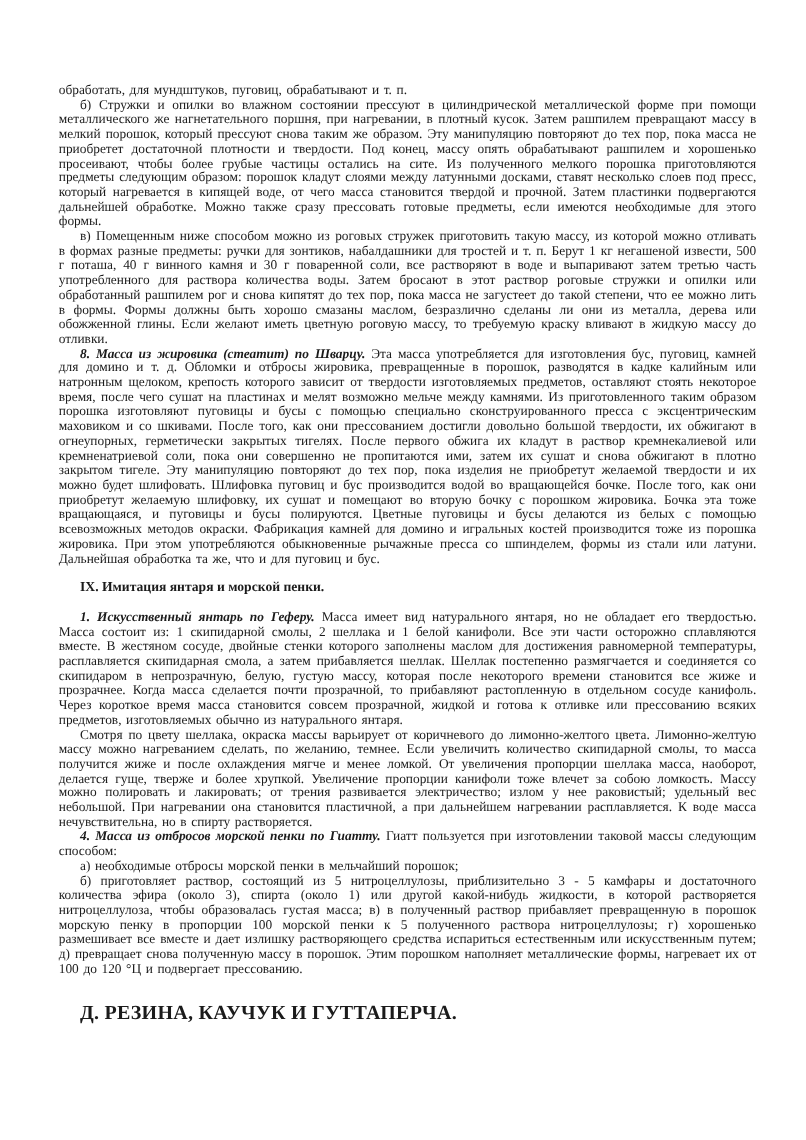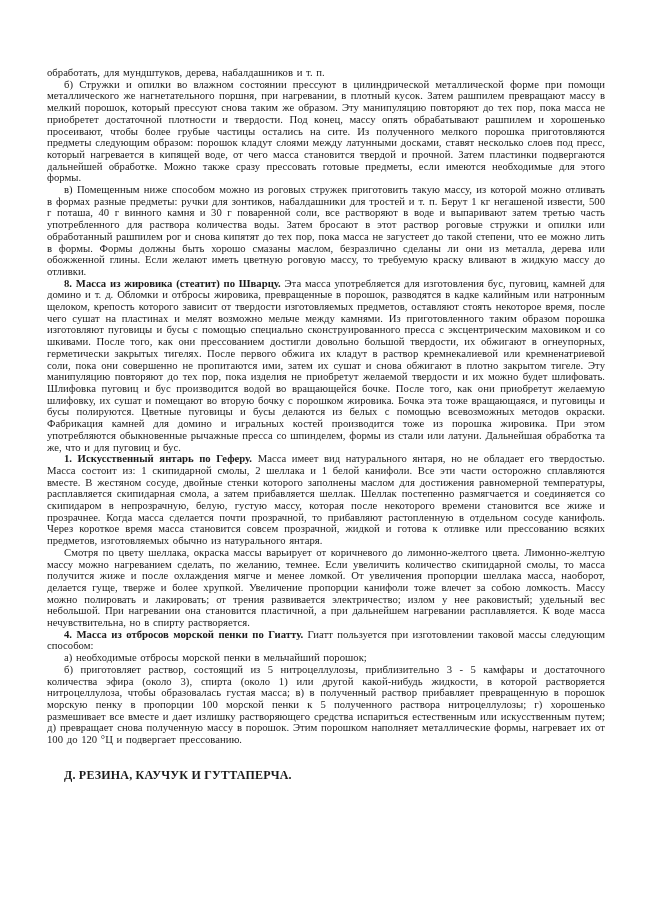--- a/index.html
+++ b/index.html
@@ -27,49 +27,51 @@
     text-align: justify;
     text-indent: 17px;
     word-spacing: 1px;
   }
   p.cont {
     text-indent: 0;
     text-align: left;
   }
   .lead {
     font-weight: bold;
+    font-style: italic;
   }
   h3.heading {
     font-size: 10.9px;
     line-height: 11.7px;
     font-weight: bold;
     margin: 12px 0 12px 0;
     text-indent: 17px;
     text-align: left;
   }
   h3.heading-major {
-    font-size: 12px;
+    font-size: 16px;
     margin-top: 24px;
     margin-bottom: 0;
     letter-spacing: 0.2px;
   }
 </style>
 </head>
 <body>
 
 <div class="page">
 
-  <p class="para cont">обработать, для мундштуков, дерева, набалдашников и т. п.</p>
+  <p class="para cont">обработать, для мундштуков, пуговиц, обрабатывают и т. п.</p>
 
   <p class="para">б) Стружки и опилки во влажном состоянии прессуют в цилиндрической металлической форме при помощи металлического же нагнетательного поршня, при нагревании, в плотный кусок. Затем рашпилем превращают массу в мелкий порошок, который прессуют снова таким же образом. Эту манипуляцию повторяют до тех пор, пока масса не приобретет достаточной плотности и твердости. Под конец, массу опять обрабатывают рашпилем и хорошенько просеивают, чтобы более грубые частицы остались на сите. Из полученного мелкого порошка приготовляются предметы следующим образом: порошок кладут слоями между латунными досками, ставят несколько слоев под пресс, который нагревается в кипящей воде, от чего масса становится твердой и прочной. Затем пластинки подвергаются дальнейшей обработке. Можно также сразу прессовать готовые предметы, если имеются необходимые для этого формы.</p>
 
   <p class="para">в) Помещенным ниже способом можно из роговых стружек приготовить такую массу, из которой можно отливать в формах разные предметы: ручки для зонтиков, набалдашники для тростей и т. п. Берут 1 кг негашеной извести, 500 г поташа, 40 г винного камня и 30 г поваренной соли, все растворяют в воде и выпаривают затем третью часть употребленного для раствора количества воды. Затем бросают в этот раствор роговые стружки и опилки или обработанный рашпилем рог и снова кипятят до тех пор, пока масса не загустеет до такой степени, что ее можно лить в формы. Формы должны быть хорошо смазаны маслом, безразлично сделаны ли они из металла, дерева или обожженной глины. Если желают иметь цветную роговую массу, то требуемую краску вливают в жидкую массу до отливки.</p>
 
   <p class="para"><span class="lead">8. Масса из жировика (стеатит) по Шварцу.</span> <span>Эта масса употребляется для изготовления бус, пуговиц, камней для домино и т. д. Обломки и отбросы жировика, превращенные в порошок, разводятся в кадке калийным или натронным щелоком, крепость которого зависит от твердости изготовляемых предметов, оставляют стоять некоторое время, после чего сушат на пластинах и мелят возможно мельче между камнями. Из приготовленного таким образом порошка изготовляют пуговицы и бусы с помощью специально сконструированного пресса с эксцентрическим маховиком и со шкивами. После того, как они прессованием достигли довольно большой твердости, их обжигают в огнеупорных, герметически закрытых тигелях. После первого обжига их кладут в раствор кремнекалиевой или кремненатриевой соли, пока они совершенно не пропитаются ими, затем их сушат и снова обжигают в плотно закрытом тигеле. Эту манипуляцию повторяют до тех пор, пока изделия не приобретут желаемой твердости и их можно будет шлифовать. Шлифовка пуговиц и бус производится водой во вращающейся бочке. После того, как они приобретут желаемую шлифовку, их сушат и помещают во вторую бочку с порошком жировика. Бочка эта тоже вращающаяся, и пуговицы и бусы полируются. Цветные пуговицы и бусы делаются из белых с помощью всевозможных методов окраски. Фабрикация камней для домино и игральных костей производится тоже из порошка жировика. При этом употребляются обыкновенные рычажные пресса со шпинделем, формы из стали или латуни. Дальнейшая обработка та же, что и для пуговиц и бус.</span></p>
 
+  <h3 class="heading">IX. Имитация янтаря и морской пенки.</h3>
 
   <p class="para"><span class="lead">1. Искусственный янтарь по Геферу.</span> <span>Масса имеет вид натурального янтаря, но не обладает его твердостью. Масса состоит из: 1 скипидарной смолы, 2 шеллака и 1 белой канифоли. Все эти части осторожно сплавляются вместе. В жестяном сосуде, двойные стенки которого заполнены маслом для достижения равномерной температуры, расплавляется скипидарная смола, а затем прибавляется шеллак. Шеллак постепенно размягчается и соединяется со скипидаром в непрозрачную, белую, густую массу, которая после некоторого времени становится все жиже и прозрачнее. Когда масса сделается почти прозрачной, то прибавляют растопленную в отдельном сосуде канифоль. Через короткое время масса становится совсем прозрачной, жидкой и готова к отливке или прессованию всяких предметов, изготовляемых обычно из натурального янтаря.</span></p>
 
   <p class="para">Смотря по цвету шеллака, окраска массы варьирует от коричневого до лимонно-желтого цвета. Лимонно-желтую массу можно нагреванием сделать, по желанию, темнее. Если увеличить количество скипидарной смолы, то масса получится жиже и после охлаждения мягче и менее ломкой. От увеличения пропорции шеллака масса, наоборот, делается гуще, тверже и более хрупкой. Увеличение пропорции канифоли тоже влечет за собою ломкость. Массу можно полировать и лакировать; от трения развивается электричество; излом у нее раковистый; удельный вес небольшой. При нагревании она становится пластичной, а при дальнейшем нагревании расплавляется. К воде масса нечувствительна, но в спирту растворяется.</p>
 
   <p class="para"><span class="lead">4. Масса из отбросов морской пенки по Гиатту.</span> <span>Гиатт пользуется при изготовлении таковой массы следующим способом:</span></p>
 
   <p class="para">а) необходимые отбросы морской пенки в мельчайший порошок;</p>
 
   <p class="para">б) приготовляет раствор, состоящий из 5 нитроцеллулозы, приблизительно 3 - 5 камфары и достаточного количества эфира (около 3), спирта (около 1) или другой какой-нибудь жидкости, в которой растворяется нитроцеллулоза, чтобы образовалась густая масса; в) в полученный раствор прибавляет превращенную в порошок морскую пенку в пропорции 100 морской пенки к 5 полученного раствора нитроцеллулозы; г) хорошенько размешивает все вместе и дает излишку растворяющего средства испариться естественным или искусственным путем; д) превращает снова полученную массу в порошок. Этим порошком наполняет металлические формы, нагревает их от 100 до 120 °Ц и подвергает прессованию.</p>

